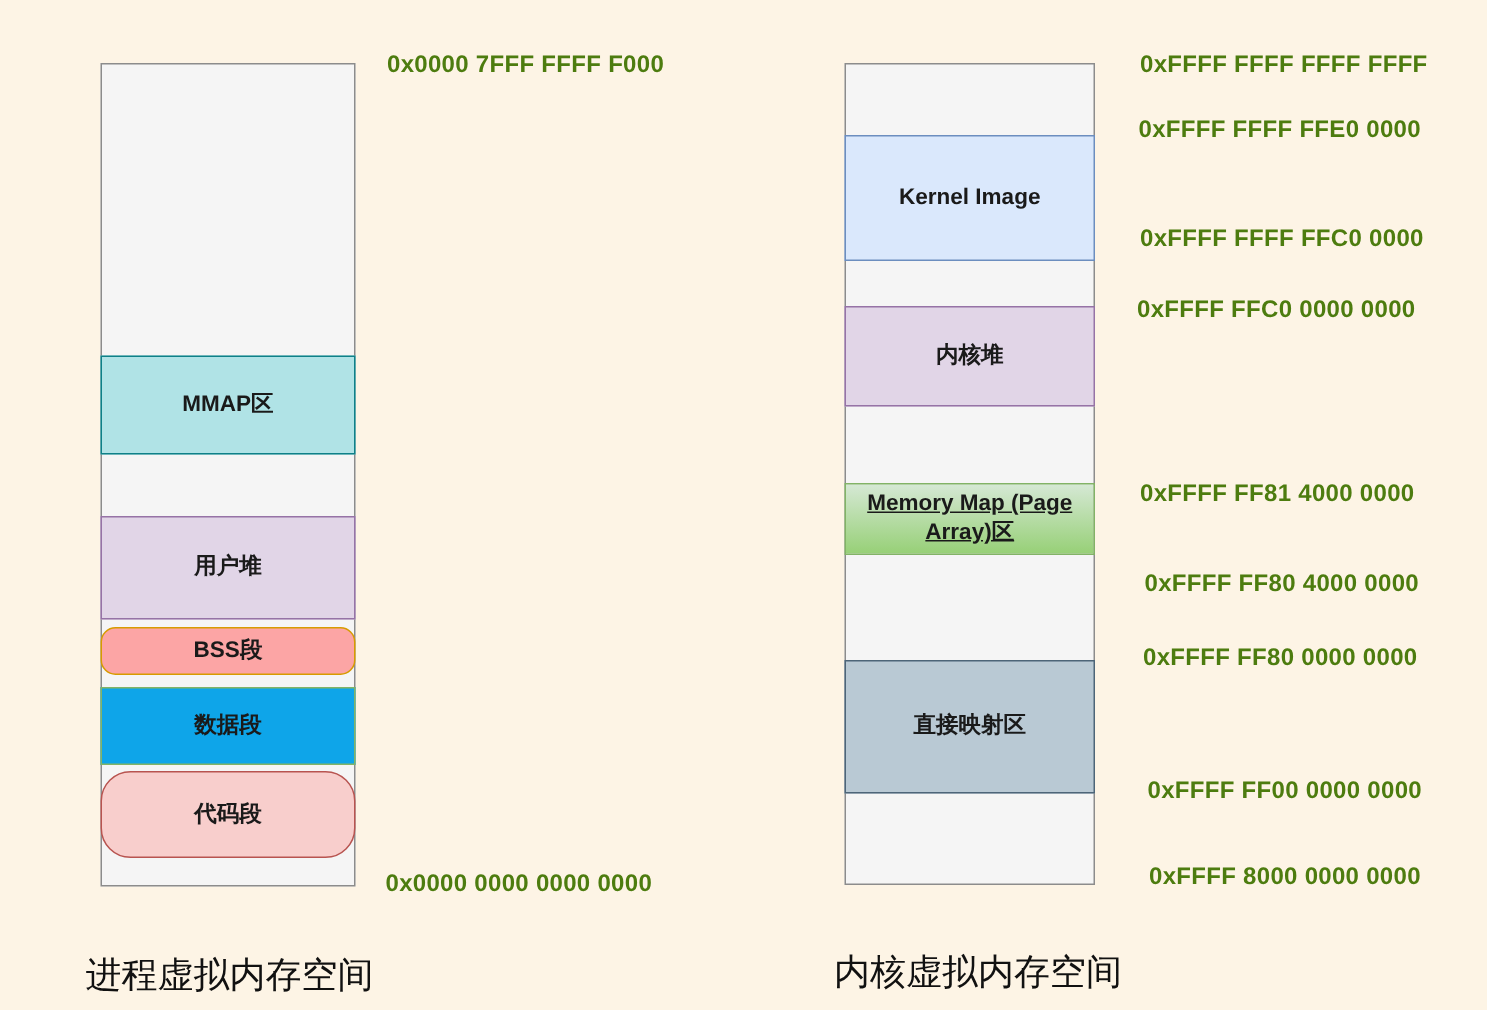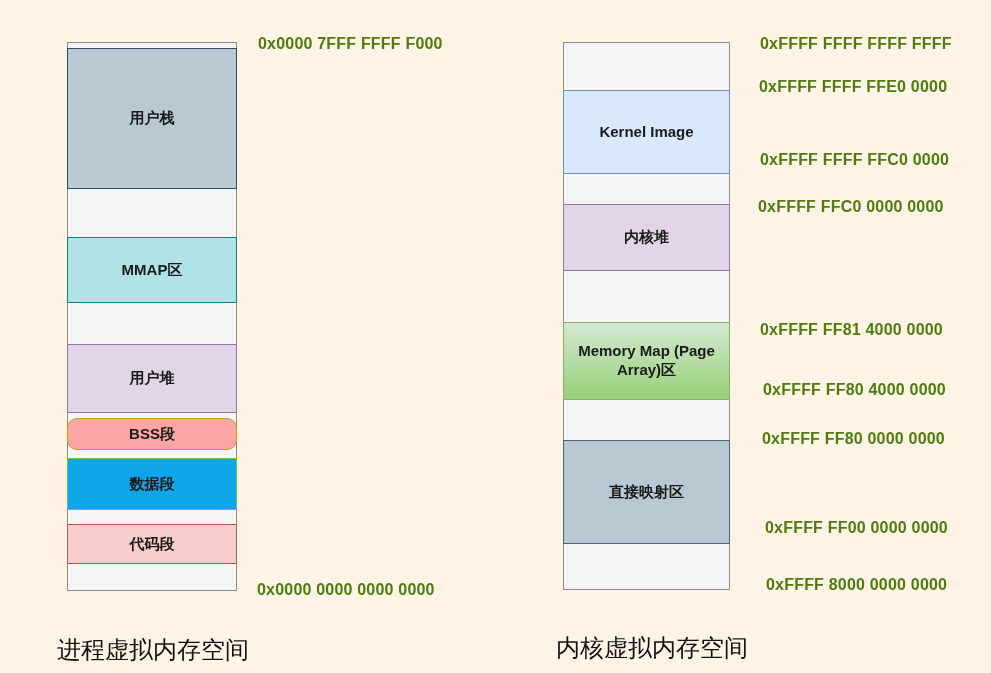--- a/index.html
+++ b/index.html
@@ -28,26 +28,26 @@
     font-weight:bold;font-size:15px;color:#1a1a1a;
     line-height:1.25;
     padding:0 8px;
   }
   
   .seg-user-stack {top:5px;   height:141px;}
   .seg-mmap       {top:194px; height:66px;}
   .seg-user-heap  {top:301px; height:69px;}
   .seg-bss        {top:375px; height:32px;}
   .seg-data       {top:415px; height:52px;}
-  .seg-code       {top:481px; height:40px;}
+  .seg-code       {top:471px; height:58px;border-radius:20px;}
   
   .seg-kernel-image {top:47px;  height:84px;}
   .seg-kernel-heap  {top:161px; height:67px;}
-  .seg-memmap       {top:279px; height:78px;}
-  .seg-direct-map   {top:397px; height:104px;}
+  .seg-memmap       {top:279px; height:48px;text-decoration:underline;}
+  .seg-direct-map   {top:397px; height:89px;}
   
   .addr{
     position:absolute;
     font-weight:bold;font-size:16px;color:#4d7c0f;
     white-space:nowrap;letter-spacing:0.2px;
   }
   .addr-left-top    {left:258px;top:35px;}
   .addr-left-bottom {left:257px;top:581px;text-align:center;}
   .addr-r0{left:760px;top:35px;}
   .addr-r1{left:759px;top:78px;}
@@ -67,23 +67,20 @@
   }
   .title-left{left:57px;top:634px;}
   .title-right{left:556px;top:632px;}
 </style>
 </head>
 <body style="background: rgb(253, 244, 229);">
 
 <div class="stage">
 
   <div class="mem-col col-left" style="background: rgb(245, 245, 245); border-color: rgb(140, 140, 140);">
-    <div class="seg seg-user-stack" style="background: rgb(185, 201, 212); border-color: rgb(47, 74, 98);">
-      <span>用户栈</span>
-    </div>
     <div class="seg seg-mmap" style="background: rgb(176, 227, 230); border-color: rgb(14, 128, 136);">
       <span>MMAP区</span>
     </div>
     <div class="seg seg-user-heap" style="background: rgb(225, 213, 231); border-color: rgb(150, 115, 166);">
       <span>用户堆</span>
     </div>
     <div class="seg seg-bss" style="background: #fca5a5; border-color: rgb(215, 155, 0); border-radius: 10px;">
       <span>BSS段</span>
     </div>
     <div class="seg seg-data" style="background: #0ea5e9; border-color: rgb(130, 179, 102); align-items: center;">

